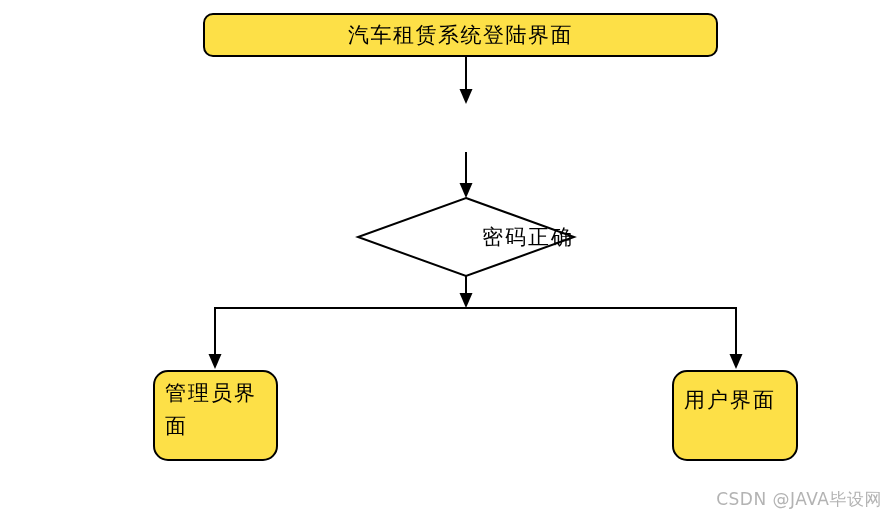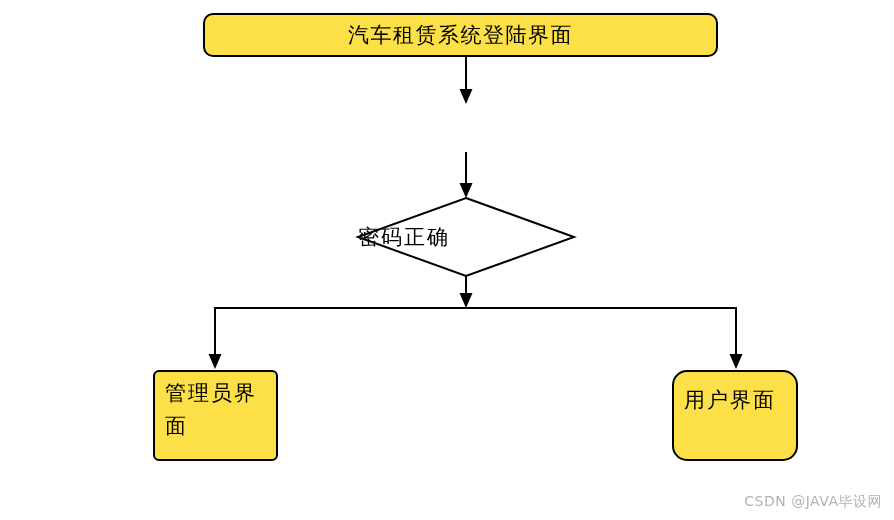--- a/index.html
+++ b/index.html
@@ -47,42 +47,42 @@
     left: 395px; top: 105px;
     width: 144px; height: 47px;
     border-radius: 12px;
   }
   #decision-label {
     position: absolute;
     left: 358px; top: 198px;
     width: 216px; height: 78px;
     display: flex;
     align-items: center;
-    justify-content: flex-start;
+    justify-content: flex-end;
     font-size: 21px;
     letter-spacing: 2px;
   }
   #node-admin {
     left: 153px; top: 370px;
     width: 125px; height: 91px;
-    border-radius: 6px;
+    border-radius: 15px;
     padding: 5px 10px;
   }
   #node-user {
     left: 672px; top: 370px;
     width: 126px; height: 91px;
     border-radius: 15px;
     padding: 12px 10px;
   }
   #watermark {
     position: absolute;
     right: 12px;
     bottom: 9px;
     font-family: "DejaVu Sans", "Liberation Sans", sans-serif;
-    font-size: 14px;
+    font-size: 17px;
     letter-spacing: 0.5px;
     color: #b3b3b3;
   }
   .stroke-line {
     stroke: #000000;
     stroke-width: 2;
     fill: none;
   }
   .arrow-head {
     fill: #000000;

